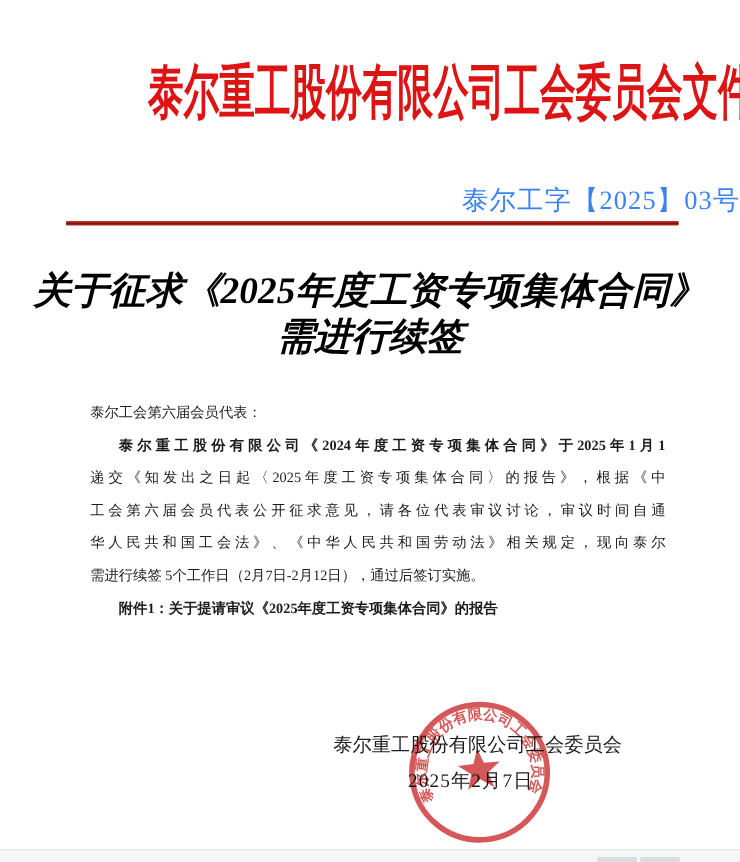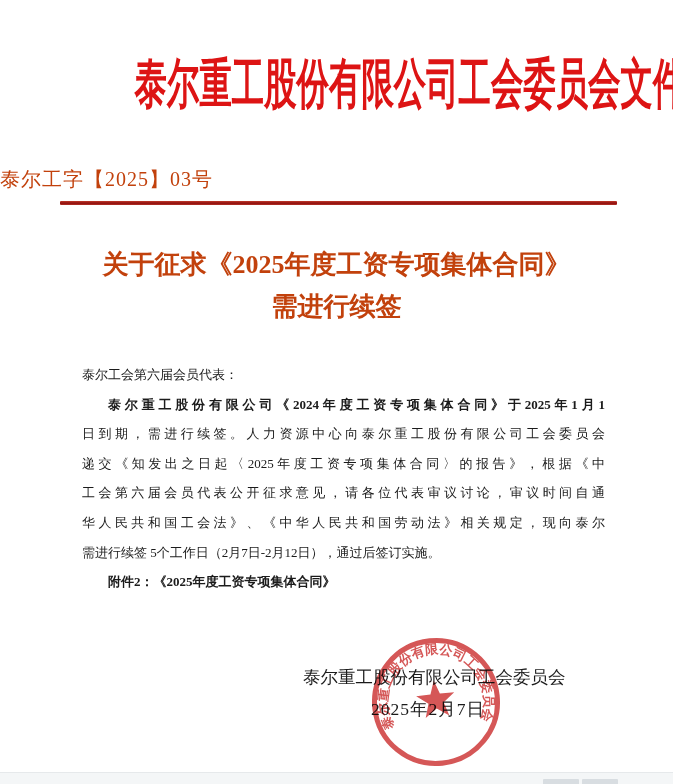--- a/index.html
+++ b/index.html
@@ -6,31 +6,31 @@
   .page{
     position:relative;width:673px;height:784px;background:#ffffff;overflow:hidden;
     font-family:"Liberation Serif","DejaVu Serif",serif;color:#1d1d1d;
   }
   .header-title{
     position:absolute;top:48px;left:0;width:100%;text-align:center;
     font-size:54px;font-weight:bold;color:#dd1414;white-space:nowrap;
     transform:scaleX(0.60);transform-origin:50% 50%;letter-spacing:0px;
   }
   .doc-number{
-    position:absolute;top:166px;left:0;width:100%;text-align:left;
-    font-size:20px;color:#c2410c;letter-spacing:1px;
+    position:absolute;top:166px;left:0;width:100%;text-align:right;
+    font-size:24px;color:#3b82f6;letter-spacing:1px;
   }
   .red-rule{
     position:absolute;top:201px;left:60px;width:557px;height:4px;
     background:linear-gradient(to bottom,#c23a2a 0%,#8e0e0e 55%,#b43327 100%);
     border-radius:1px;
   }
   .notice-title{
     position:absolute;top:244px;left:0;width:100%;text-align:center;
-    font-size:26px;font-weight:bold;line-height:42px;color:#c2410c;
+    font-size:34px;font-weight:bold;line-height:42px;color:#000000;font-style:italic;
   }
   .body-text{
     position:absolute;top:360px;left:82px;width:523px;
     font-size:13px;line-height:29.6px;color:#1b1b1b;
   }
   .line{white-space:nowrap;}
   .line.fill{white-space:normal;text-align:justify;text-align-last:justify;}
   .line.indent{text-indent:2em;font-weight:bold;}
   .signature-block{
     position:absolute;top:665px;left:303px;width:250px;text-align:center;
@@ -62,26 +62,25 @@
   <div class="red-rule"></div>
 
   <div class="notice-title">
     <div>关于征求《2025年度工资专项集体合同》</div>
     <div>需进行续签</div>
   </div>
 
   <div class="body-text">
     <div class="line">泰尔工会第六届会员代表：</div>
     <div class="line fill indent">泰尔重工股份有限公司《2024年度工资专项集体合同》于2025年1月1</div>
-    <div class="line fill">日到期，需进行续签。人力资源中心向泰尔重工股份有限公司工会委员会</div>
     <div class="line fill">递交《知发出之日起〈2025年度工资专项集体合同〉的报告》，根据《中</div>
     <div class="line fill">工会第六届会员代表公开征求意见，请各位代表审议讨论，审议时间自通</div>
     <div class="line fill">华人民共和国工会法》、《中华人民共和国劳动法》相关规定，现向泰尔</div>
     <div class="line">需进行续签 5个工作日（2月7日-2月12日），通过后签订实施。</div>
-    <div class="line indent">附件2：《2025年度工资专项集体合同》</div>
+    <div class="line indent">附件1：关于提请审议《2025年度工资专项集体合同》的报告</div>
   </div>
 
   <div class="signature-block">
     <div class="sig">泰尔重工股份有限公司工会委员会</div>
     <div class="date">2025年2月7日</div>
   </div>
 
   <svg class="seal" viewBox="0 0 131 131" xmlns="http://www.w3.org/2000/svg">
     <circle cx="65.5" cy="65.5" r="61" fill="none" stroke="#cf4040" stroke-width="5"></circle>
     <polygon fill="#cf4040" points="65.5,44 70.2,57.5 84.5,57.8 73.1,66.5 77.3,80.2 65.5,72 53.7,80.2 57.9,66.5 46.5,57.8 60.8,57.5"></polygon>

